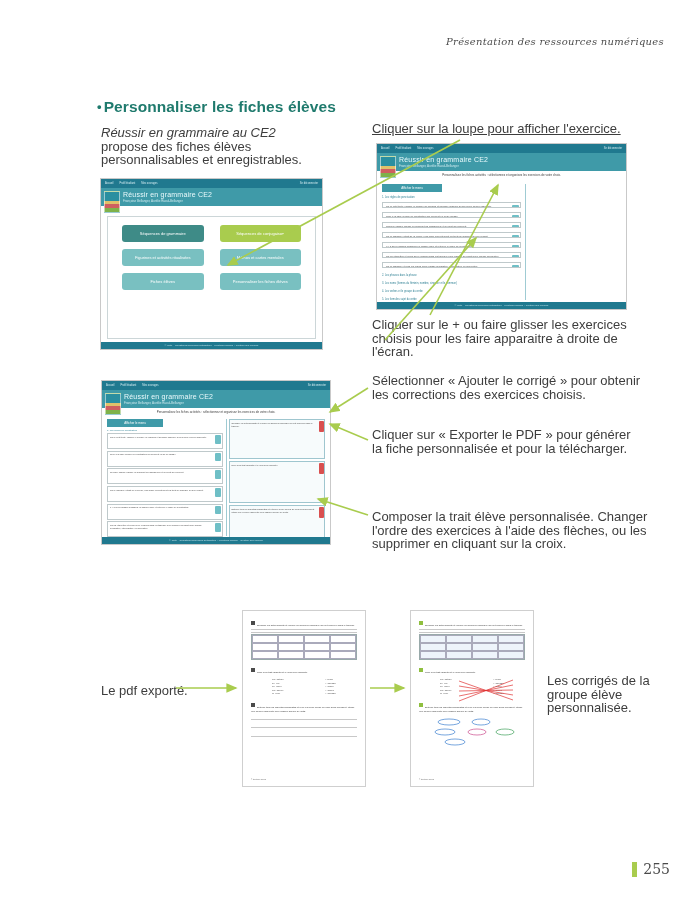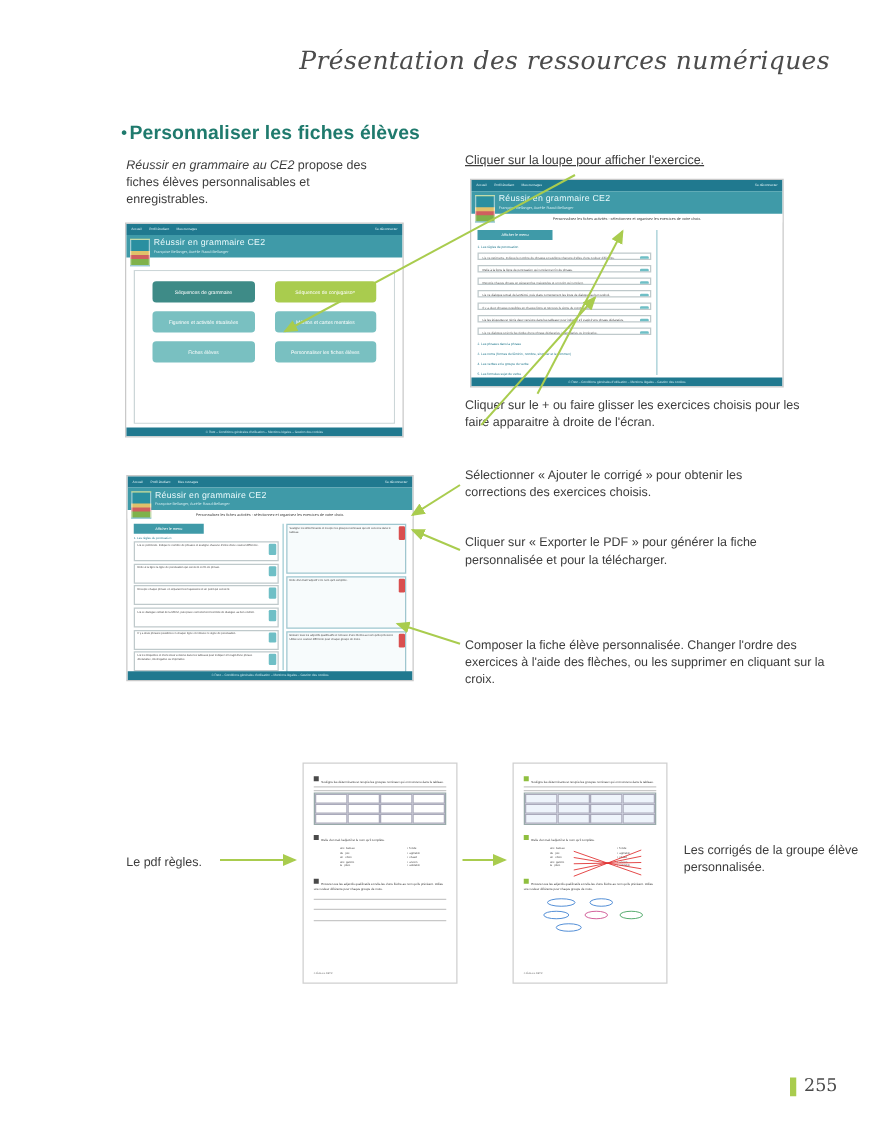--- a/index.html
+++ b/index.html
@@ -12,38 +12,38 @@
     overflow:hidden;
   }
   .page{position:relative;width:700px;height:905px;}
 
   
   .running-head{
     position:absolute;left:0;right:36px;top:36px;
     text-align:right;
     font-family:"DejaVu Serif", serif;
     font-style:italic;
-    font-size:20px;
+    font-size:10px;
     letter-spacing:.3px;
     color:#4c4c4c;
   }
 
   
   .section-heading{
     position:absolute;left:97px;top:98px;
     font-size:15.5px;font-weight:bold;
     color:#1f7a6d;
     letter-spacing:.1px;
   }
   .section-heading .bullet{font-size:13px;vertical-align:1px;margin-right:2px;}
 
   
   .para{
     position:absolute;
-    font-size:10px;
+    font-size:13px;
     line-height:13.6px;
     color:#3d3d3d;
   }
   .para i{font-style:italic;}
 
   .p-intro{left:101px;top:126px;width:210px;}
   .t-loupe{left:372px;top:122px;width:280px;text-decoration:underline;}
   .t-plus{left:372px;top:318px;width:280px;}
   .t-corrige{left:372px;top:374px;width:270px;}
   .t-export{left:372px;top:428px;width:270px;}
@@ -155,22 +155,22 @@
   </div>
 
   <div class="para p-intro">
     <i>Réussir en grammaire au CE2</i><span> propose des fiches élèves personnalisables et enregistrables.</span>
   </div>
 
   <div class="para t-loupe">Cliquer sur la loupe pour afficher l'exercice.</div>
   <div class="para t-plus">Cliquer sur le + ou faire glisser les exercices choisis pour les faire apparaitre à droite de l'écran.</div>
   <div class="para t-export">Cliquer sur « Exporter le PDF » pour générer la fiche personnalisée et pour la télécharger.</div>
   <div class="para t-corrige">Sélectionner « Ajouter le corrigé » pour obtenir les corrections des exercices choisis.</div>
-  <div class="para t-composer">Composer la fiche élève personnalisée. Changer l'ordre des exercices à l'aide des flèches, ou les supprimer en cliquant sur la croix.</div>
-  <div class="para t-pdf-exported">Le pdf règles.</div>
+  <div class="para t-composer">Composer la trait élève personnalisée. Changer l'ordre des exercices à l'aide des flèches, ou les supprimer en cliquant sur la croix.</div>
+  <div class="para t-pdf-exported">Le pdf exporté.</div>
   <div class="para t-corriges">Les corrigés de la groupe élève personnalisée.</div>
 
   <div class="shot" id="shotA">
     <div class="topbar">
       <span class="crumb">Accueil</span>
       <span class="crumb">Profil étudiant</span>
       <span class="crumb">Mes ouvrages</span>
       <span class="right">
         <span class="crumb">Se déconnecter</span>
       </span>

